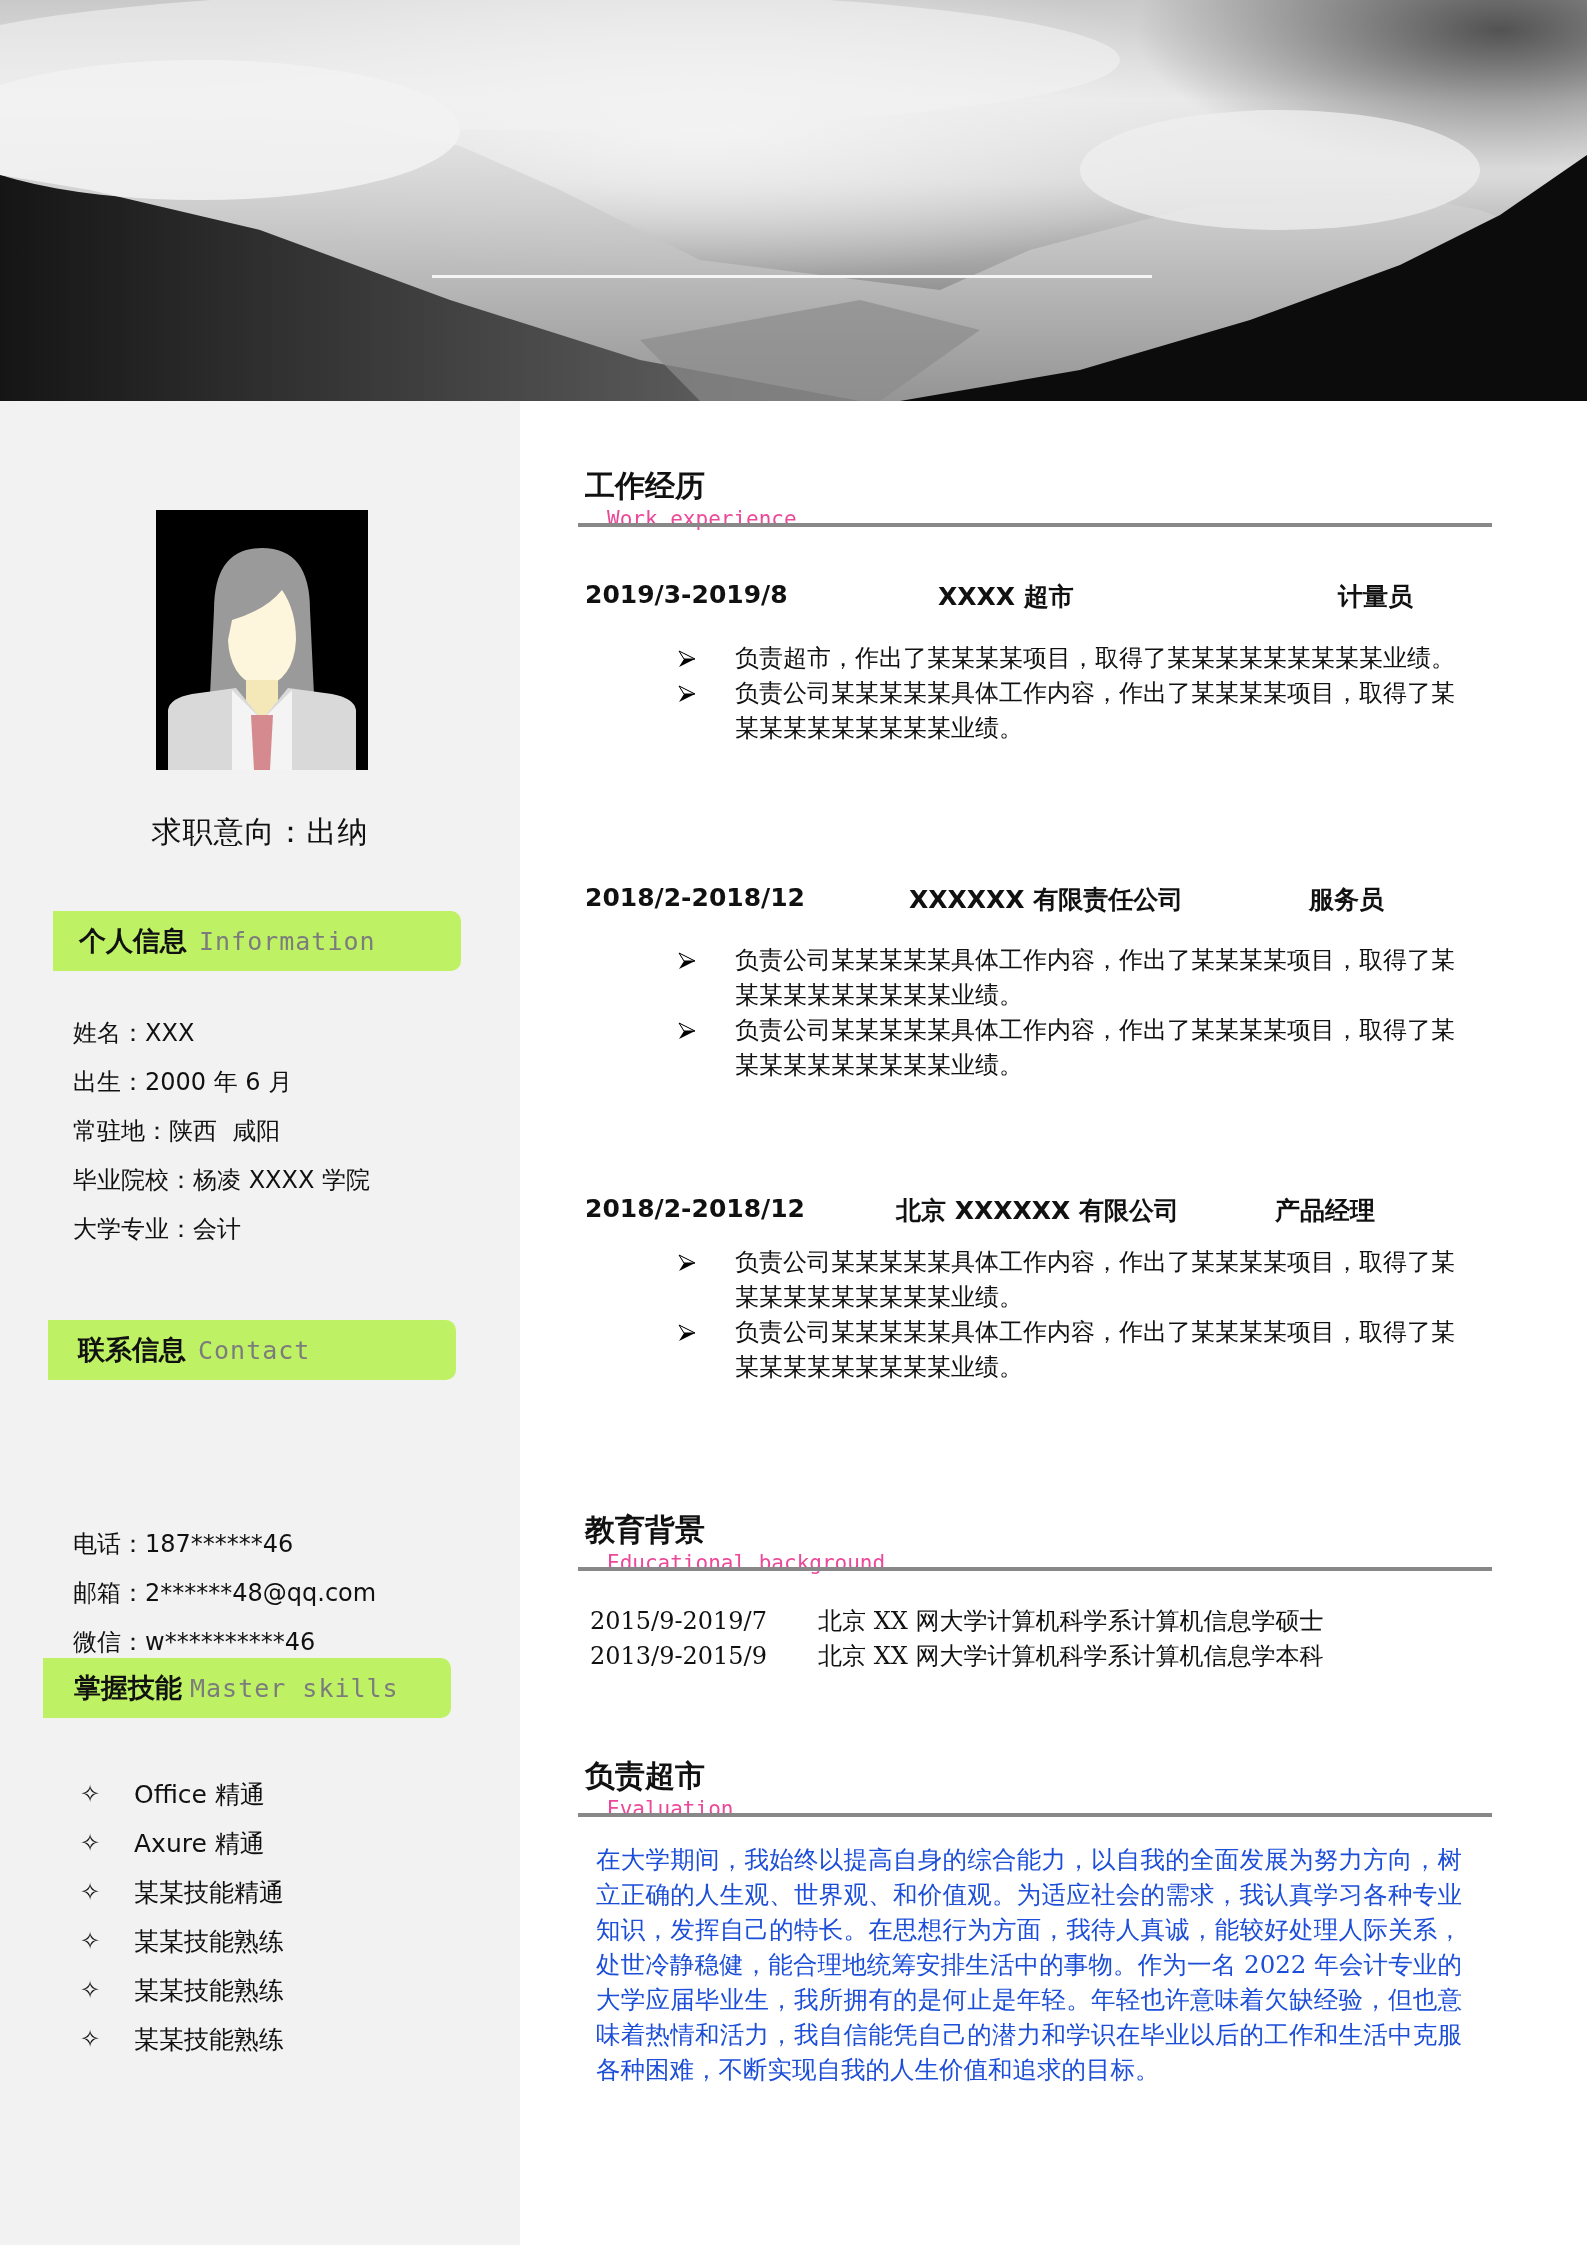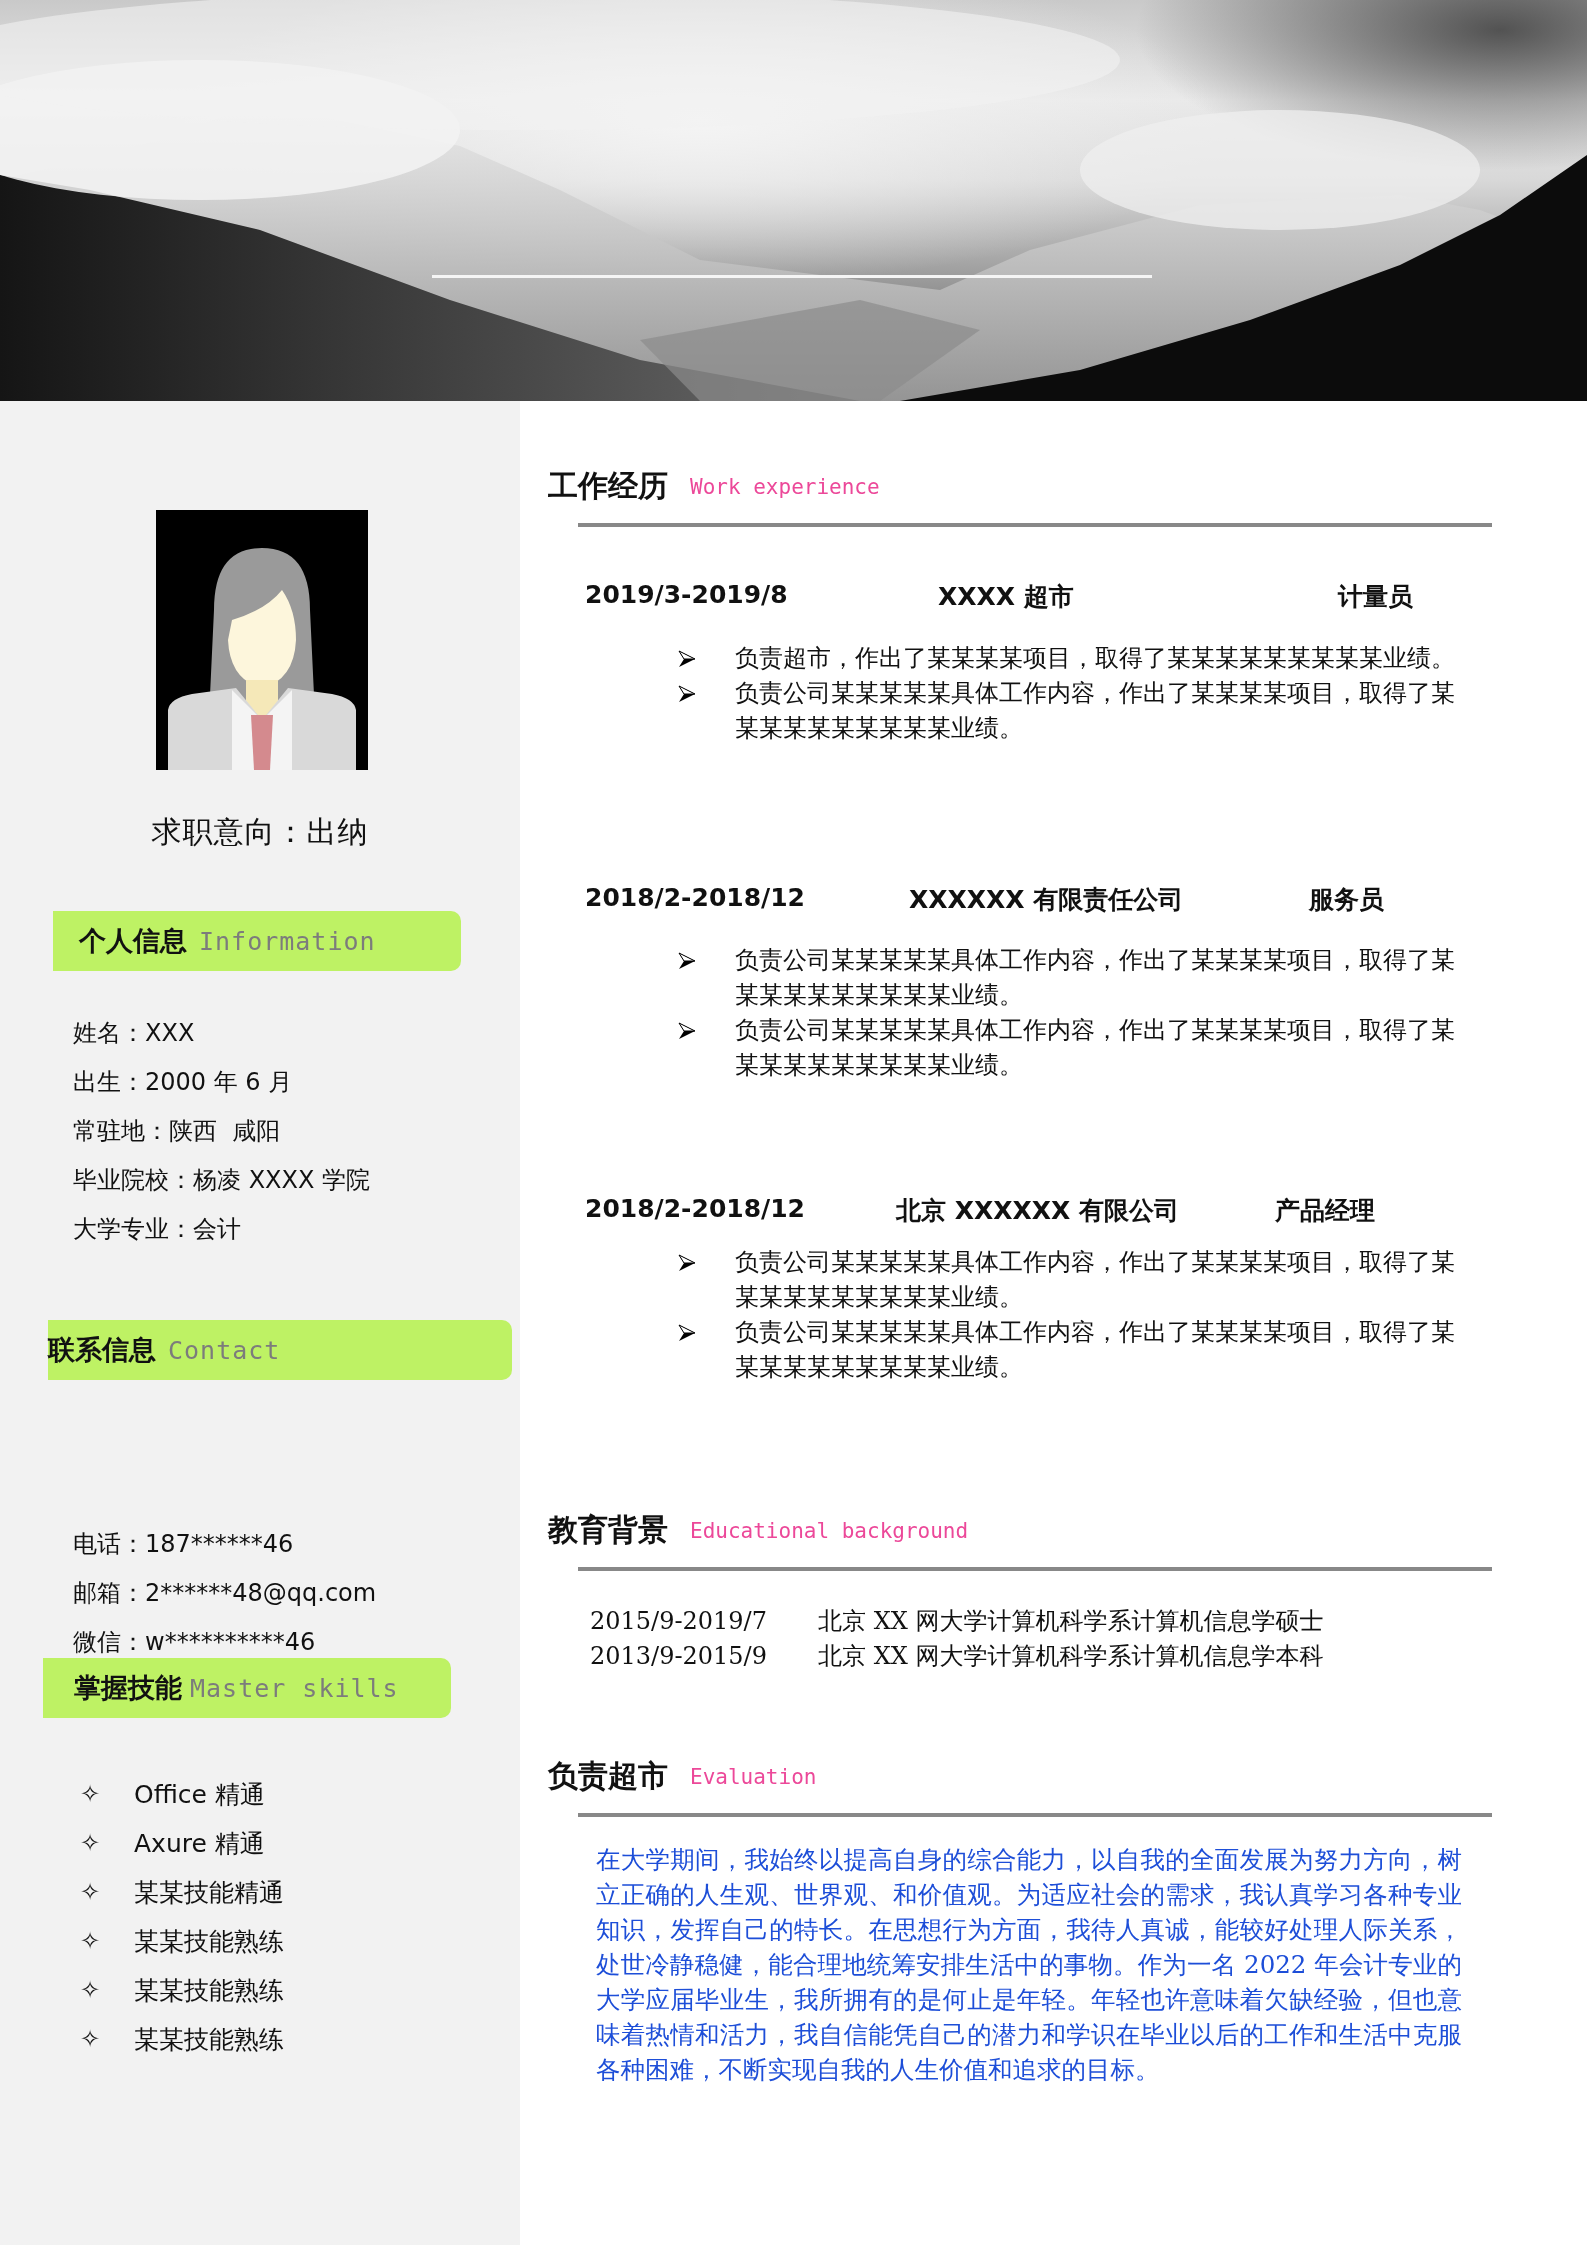--- a/index.html
+++ b/index.html
@@ -31,21 +31,21 @@
 
   .info-list { position: absolute; left: 73px; font-size: 24px; color: #111; }
   .info-list .row { height: 49px; line-height: 49px; white-space: nowrap; }
   .info-list .row .v { font-family: "DejaVu Sans", sans-serif; }
 
   .skill-list { position: absolute; left: 80px; top: 1770px; font-size: 25px; color: #111; }
   .skill-list .row { height: 49px; line-height: 49px; display: flex; align-items: center; }
   .skill-list .star { width: 54px; font-size: 24px; }
 
   
-  .sec-title { position: absolute; left: 548px; display: flex; align-items: center; }
+  .sec-title { position: absolute; left: 585px; display: flex; align-items: flex-start; flex-direction: column; }
   .sec-title .cn { font-size: 30px; font-weight: bold; color: #111; }
   .sec-title .en { font-family: "DejaVu Sans Mono", monospace; font-size: 21px; color: #ec4899; margin-left: 22px; }
   .sec-rule { position: absolute; left: 578px; width: 914px; height: 4px; background: #888888; }
 
   .job-head { position: absolute; left: 585px; width: 900px; height: 40px; font-size: 25px; font-weight: bold; color: #111; }
   .job-head span { position: absolute; top: 0; white-space: nowrap; }
 
   .bullets { position: absolute; left: 678px; width: 780px; font-family: "DejaVu Serif", serif; font-size: 24px; color: #111; line-height: 35px; }
   .bullets .b { position: relative; padding-left: 57px; }
   .bullets .b .arrow { position: absolute; left: 0; top: 9px; width: 18px; height: 18px; }
@@ -114,21 +114,21 @@
   <span class="en">Information</span>
 </div>
 <div class="info-list" style="top:1009px;">
   <div class="row"><span>姓名：</span><span class="v">XXX</span></div>
   <div class="row"><span>出生：</span><span class="v">2000 年 6 月</span></div>
   <div class="row"><span>常驻地：</span><span class="v" style="white-space:pre;">陕西  咸阳</span></div>
   <div class="row"><span>毕业院校：</span><span class="v">杨凌 XXXX 学院</span></div>
   <div class="row"><span>大学专业：</span><span class="v">会计</span></div>
 </div>
 
-<div class="side-header" style="left:48px; top:1320px; width:464px; ">
+<div class="side-header" style="left:48px; top:1320px; width:408px; padding-left:30px;">
   <span class="cn">联系信息</span>
   <span class="en">Contact</span>
 </div>
 <div class="info-list" style="top:1520px;">
   <div class="row"><span>电话：</span><span class="v">187******46</span></div>
   <div class="row"><span>邮箱：</span><span class="v">2******48@qq.com</span></div>
   <div class="row"><span>微信：</span><span class="v">w**********46</span></div>
 </div>
 
 <div class="side-header" style="left:43px; top:1658px; width:408px; padding-left:31px;">

